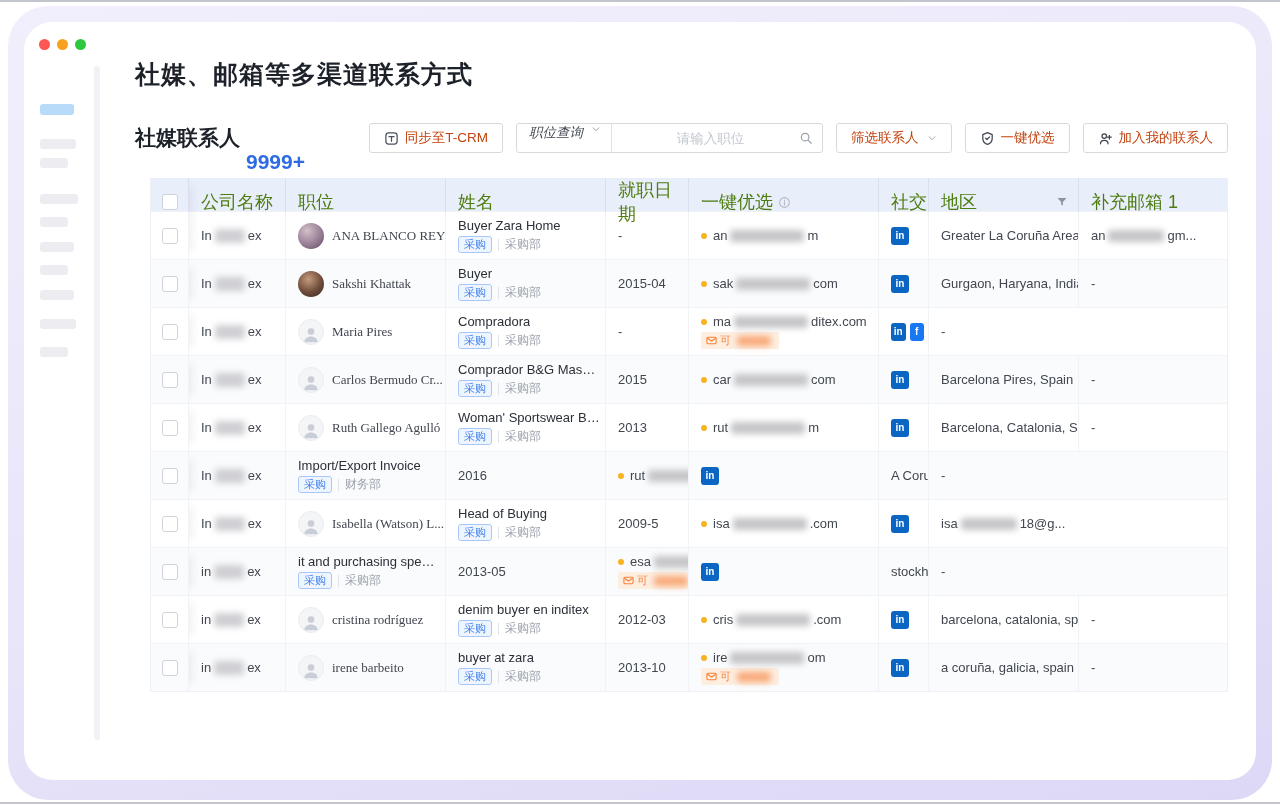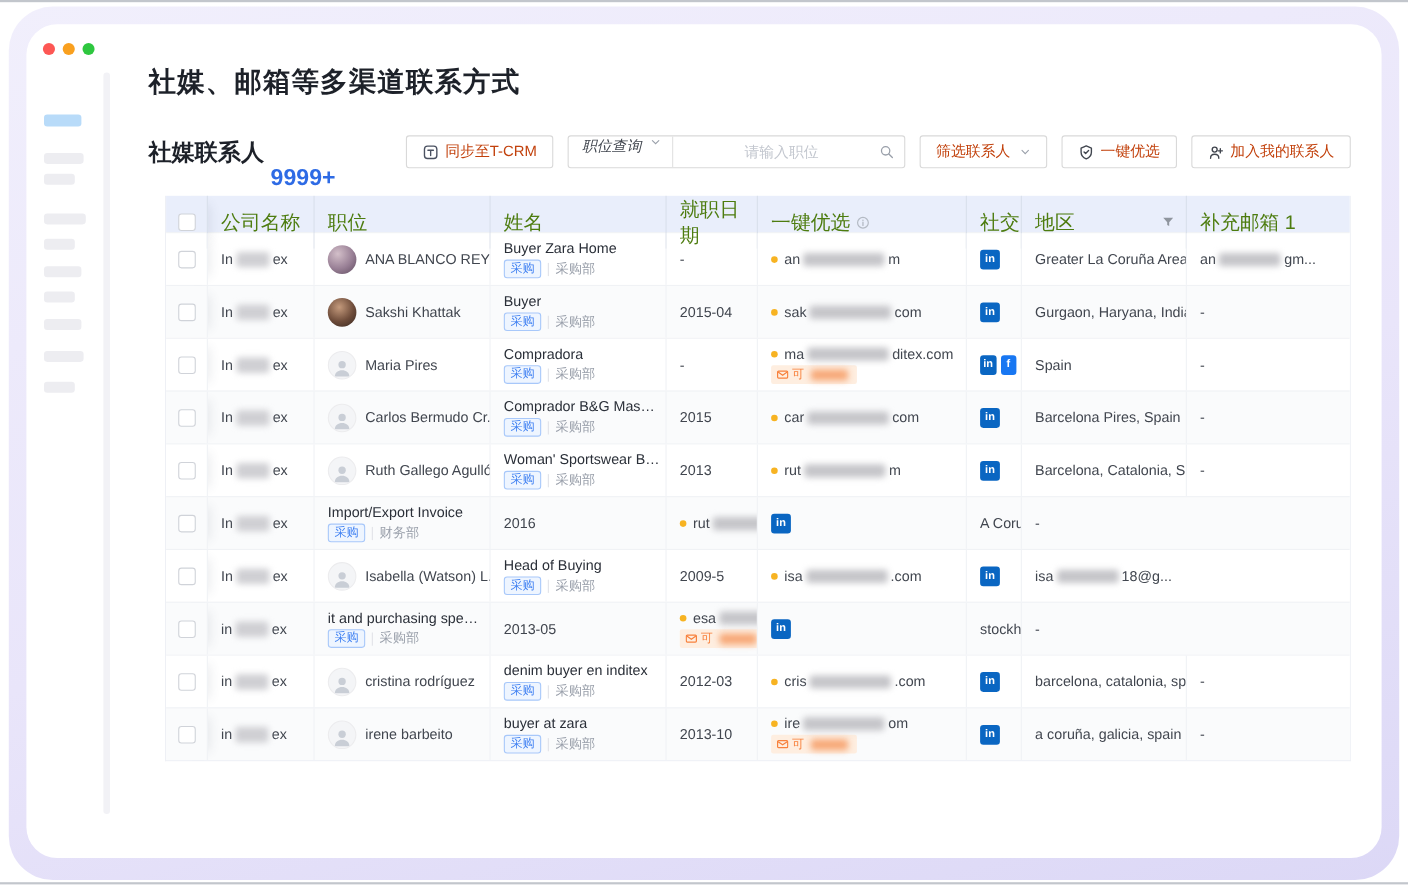--- a/index.html
+++ b/index.html
@@ -48,21 +48,21 @@
   .thead { height:33px; background:#e9eefb; }
   .thead .cell { display:flex; align-items:center; padding-left:12px; font-size:18px; font-weight:400; color:#4d7c0f; border-right:1px solid #d9dfec; }
   .thead .cell:last-child { border-right:none; }
   .trow { height:48px; background:#fff; border-top:1px solid #f0f2f5; }
   .trow.alt { background:#fafbfc; }
   .trow .cell { display:flex; align-items:center; padding-left:12px; border-right:1px solid #f0f2f6; overflow:hidden; font-size:13px; color:#41464f; white-space:nowrap; }
   .trow .cell:last-child { border-right:none; }
   .c-check { justify-content:center; padding-left:0 !important; box-shadow:10px 0 10px -8px rgba(60,70,90,.10); }
   .checkbox { width:16px; height:16px; border:1px solid #d0d3d9; border-radius:3px; background:#fff; cursor:pointer; }
 
-  .c-name { gap:8px; font-size:14px; color:#2a2f38; }
+  .c-name { gap:8px; font-size:14px; color:#2a2f38;font-family:Liberation Serif, serif; }
   .avatar { width:26px; height:26px; border-radius:50%; overflow:hidden; flex:none; background:#f4f5f7; border:1px solid #ececee; display:flex; align-items:flex-end; justify-content:center; }
   .avatar svg { width:20px; height:20px; }
   .av-photo1 { background:radial-gradient(circle at 35% 30%,#d3bfc9 0%,#987f95 55%,#5e4a5e 100%); border:none; }
   .av-photo2 { background:radial-gradient(circle at 40% 32%,#c49a7c 0%,#6e4c3a 55%,#352620 100%); border:none; }
 
   .col2 { flex-direction:column; align-items:flex-start !important; justify-content:center; row-gap:3px; }
   .pos-title { font-size:13px; color:#2a2f38; max-width:142px; overflow:hidden; text-overflow:ellipsis; }
   .pos-meta { display:flex; align-items:center; gap:6px; }
   .badge { font-size:11px; color:#3f80f2; background:#eef5ff; border:1px solid #a8c8fa; border-radius:3px; padding:0 5px; line-height:15px; }
   .meta-div { width:1px; height:12px; background:#e1e3e8; }
@@ -334,21 +334,20 @@
                   <path d="M3 7l9 6.2L21 7" stroke="#f8813c" stroke-width="2.4"></path>
                 </svg>
         <span>可</span>
         <span class="blur b-vf"></span>
       </span>
     </div>
     <div class="cell">
               <span class="s-ic" style="background: rgb(10, 102, 194);">in</span>
               <span class="s-ic" style="background: rgb(24, 119, 242);">f</span>
             </div>
-    <div class="cell">Spain</div>
     <div class="cell">-</div>
   </div>
 
   <div class="trow alt">
     <div class="cell c-check">
       <span class="checkbox"></span>
     </div>
     <div class="cell">
       <span>In</span>
               <span class="blur b-co"></span>

